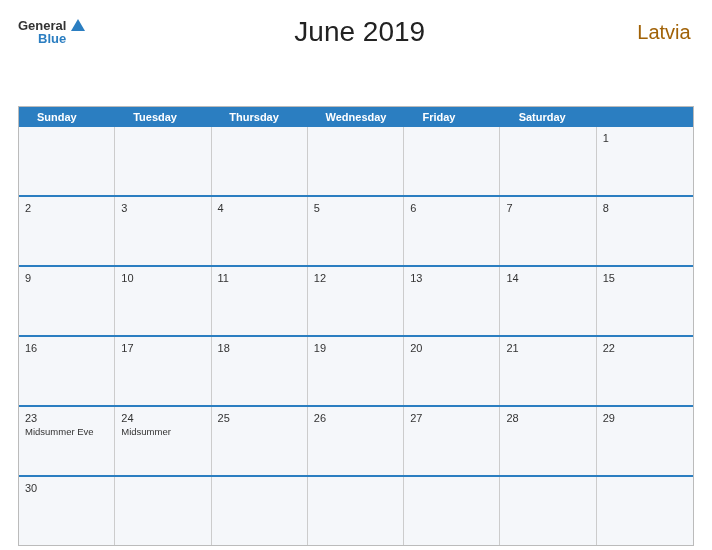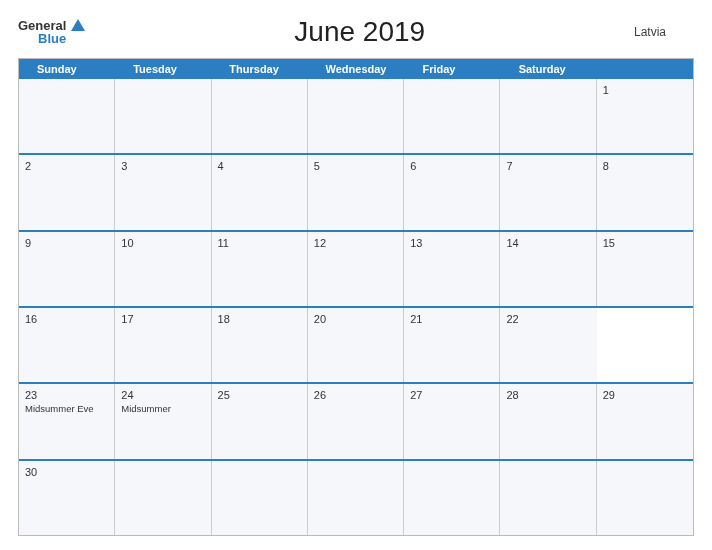--- a/index.html
+++ b/index.html
@@ -9,20 +9,21 @@
       background: #fff;
       font-family: Arial, sans-serif;
       overflow: hidden;
     }
     .page {
       width: 712px;
       height: 550px;
       padding: 16px 18px 14px 18px;
       display: flex;
       flex-direction: column;
+      gap: 48px;
     }
     .header {
       display: flex;
       align-items: center;
       justify-content: space-between;
       margin-bottom: 10px;
     }
     .logo {
       display: flex;
       flex-direction: column;
@@ -54,23 +55,23 @@
       margin-bottom: 1px;
     }
     .title {
       font-size: 28px;
       font-weight: normal;
       color: #222;
       text-align: center;
       flex: 1;
     }
     .country {
-      font-size: 12px;
-      color: #404040;
-      text-align: left;
+      font-size: 20px;
+      color: #a16207;
+      text-align: center;
       min-width: 60px;
     }
     .calendar {
       flex: 1;
       border: 1px solid #bbb;
       display: flex;
       flex-direction: column;
     }
     .cal-header {
       display: grid;
@@ -211,20 +212,23 @@
           <div class="cal-day">
             <span class="day-number">16</span>
           </div>
           <div class="cal-day">
             <span class="day-number">17</span>
           </div>
           <div class="cal-day">
             <span class="day-number">18</span>
           </div>
           <div class="cal-day">
+            <span class="day-number">19</span>
+          </div>
+          <div class="cal-day">
             <span class="day-number">20</span>
           </div>
           <div class="cal-day">
             <span class="day-number">21</span>
           </div>
           <div class="cal-day">
             <span class="day-number">22</span>
           </div>
         </div>
         <div class="cal-week">

